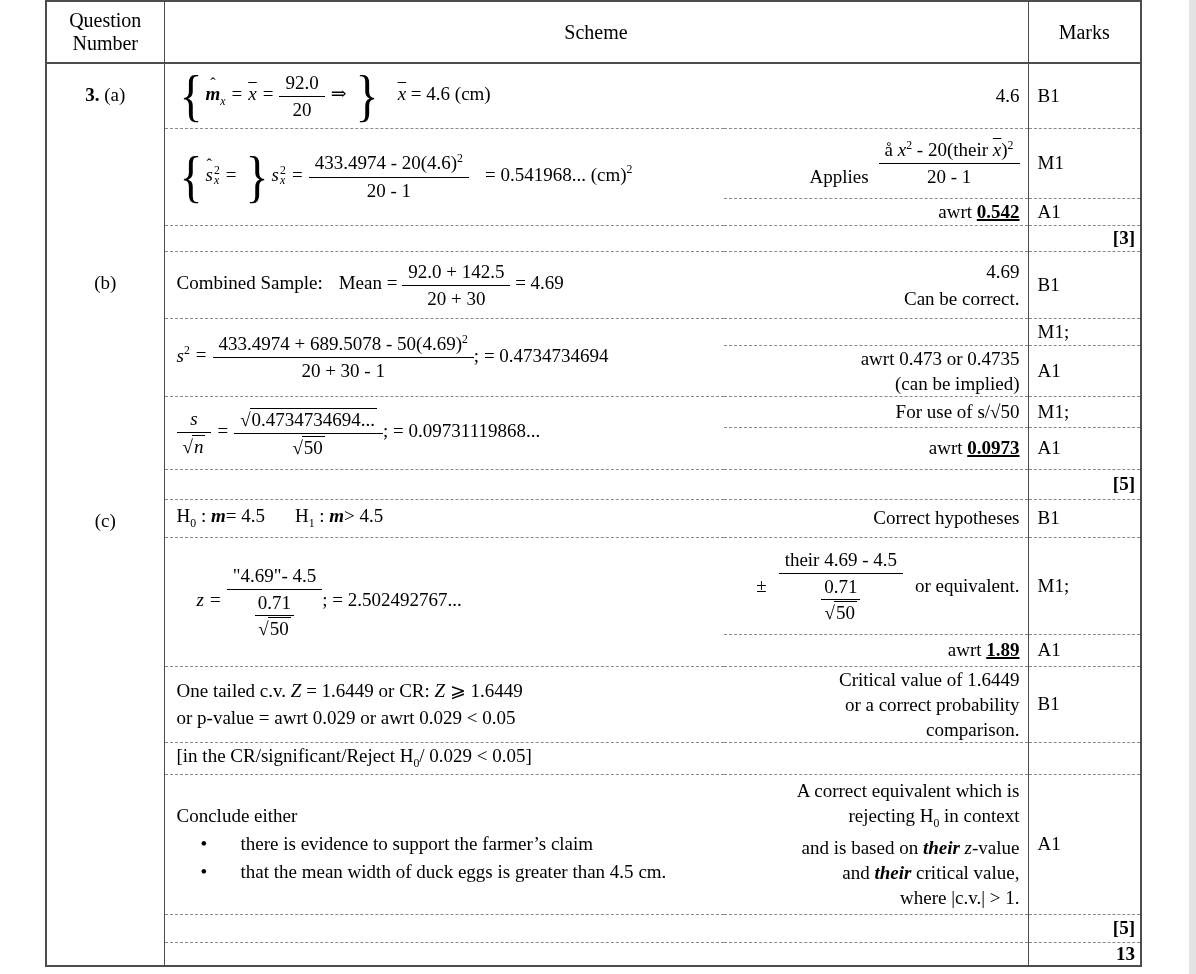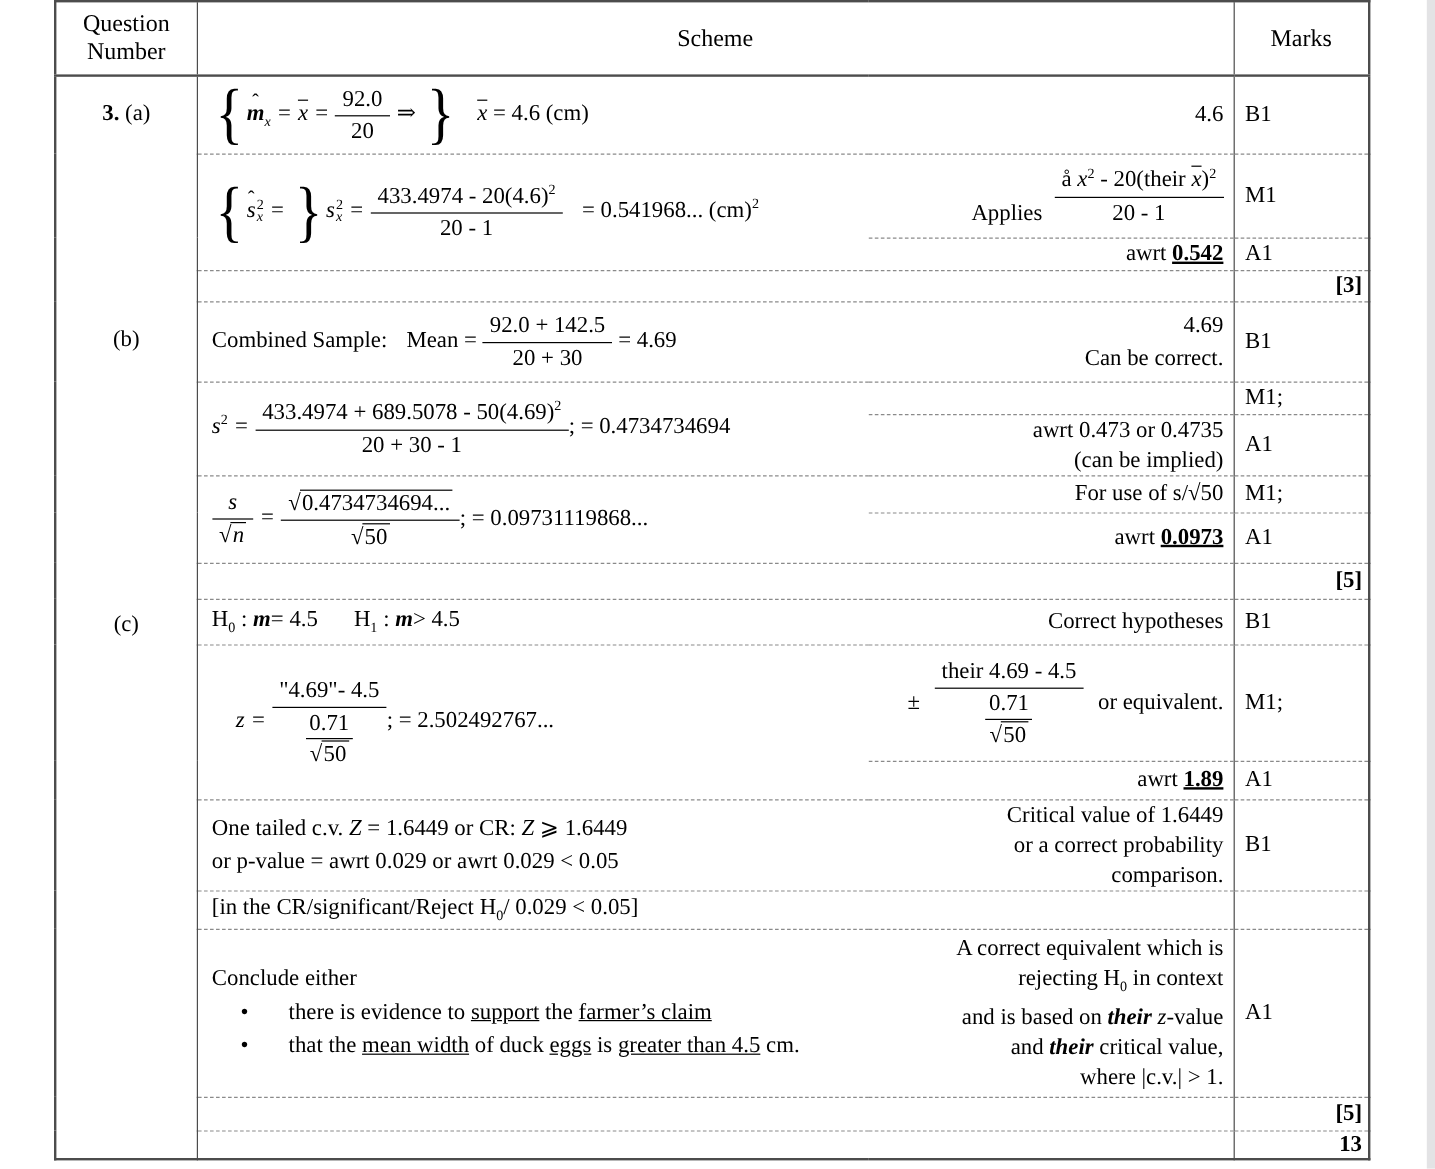--- a/index.html
+++ b/index.html
@@ -36,21 +36,21 @@
   .sq{white-space:nowrap;display:inline-block;}
   .sq .sg{display:inline-block;}
   .sq .rc{display:inline-block;border-top:1.5px solid #000;margin-left:-1px;padding:0 2px;line-height:1.15;}
   .br{display:inline-block;font-size:48px;font-weight:300;line-height:1;transform:scaleY(1.18);vertical-align:middle;margin:0 3px;}
   .op{margin:0 6px;}
   .it{font-style:italic;}
   .bar{text-decoration:overline;}
   .mu{font-style:italic;font-weight:bold;}
   .bi{font-style:italic;font-weight:bold;}
   .bu{font-weight:bold;text-decoration:underline;text-decoration-thickness:2px;}
-  .un{text-decoration:underline;}
+  .un{}
   sub,sup{font-size:0.62em;}
   .ss{display:inline-block;vertical-align:-34%;line-height:0.9;font-size:0.62em;text-align:left;margin-left:1px;}
   .ss span{display:block;}
   .hw{position:relative;display:inline-block;}
   .hw .hm{position:absolute;top:-0.5em;left:50%;transform:translateX(-50%);font-size:0.85em;font-weight:normal;font-style:normal;}
   .apwrap{display:inline-flex;align-items:flex-end;gap:10px;text-align:center;}
   .pmwrap{display:inline-flex;align-items:center;gap:12px;}
   .gap16{display:inline-block;width:16px;}
   .gap30{display:inline-block;width:30px;}
   .lh27{line-height:27px;}

